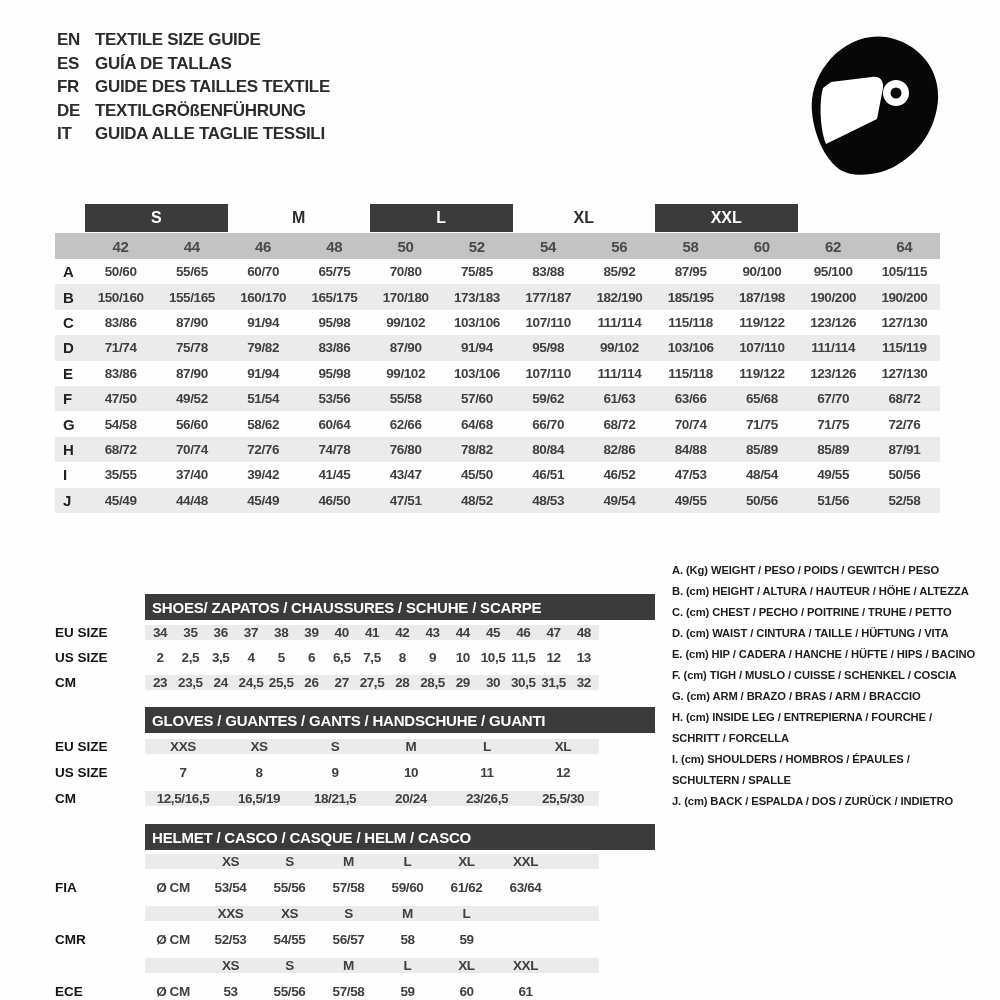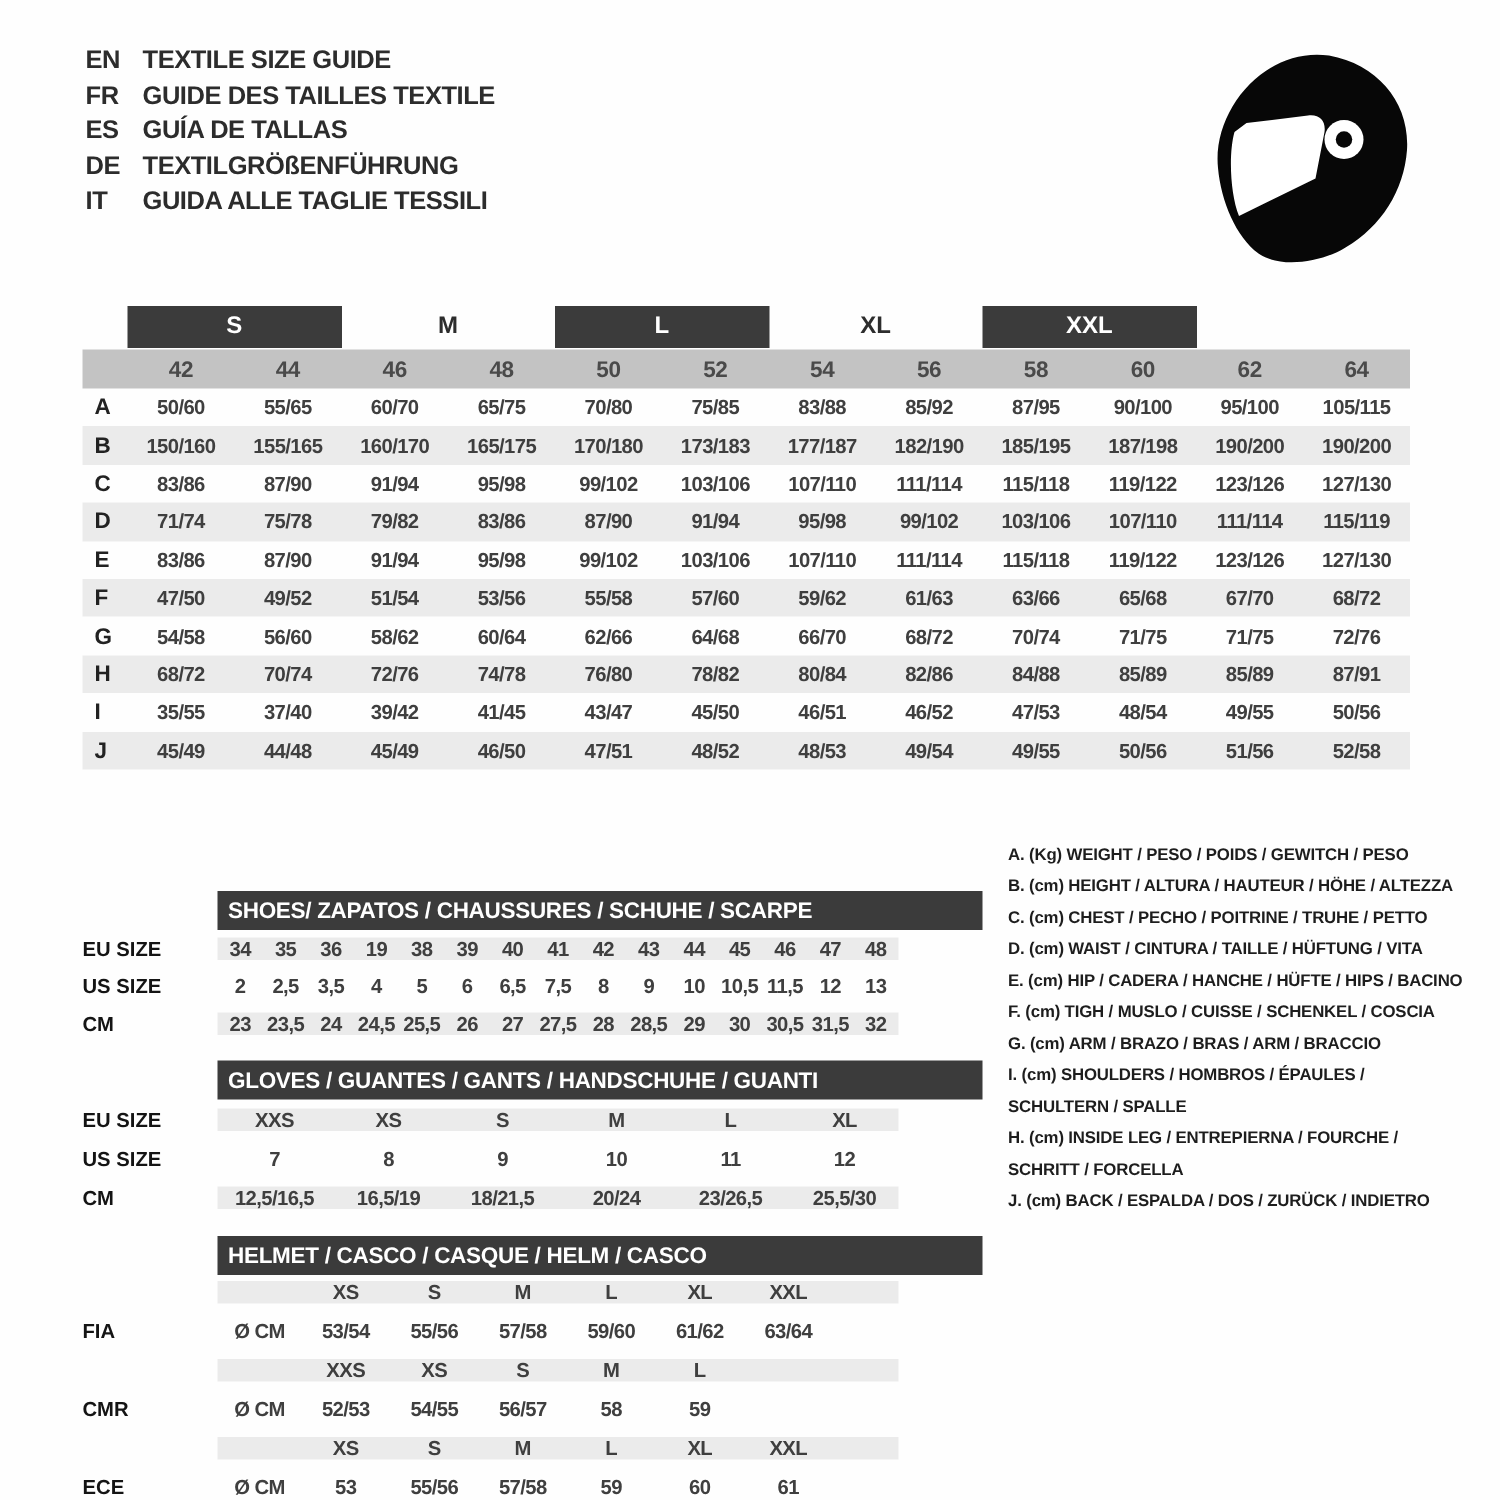--- a/index.html
+++ b/index.html
@@ -65,27 +65,27 @@
 <div class="page">
 
   <div class="langs">
 
       <div class="lang-row">
         <span class="lang-code">EN</span>
         <span>TEXTILE SIZE GUIDE</span>
       </div>
 
       <div class="lang-row">
+        <span class="lang-code">ES</span>
+        <span>GUÍA DE TALLAS</span>
+      </div>
+
+      <div class="lang-row">
         <span class="lang-code">FR</span>
         <span>GUIDE DES TAILLES TEXTILE</span>
-      </div>
-
-      <div class="lang-row">
-        <span class="lang-code">ES</span>
-        <span>GUÍA DE TALLAS</span>
       </div>
 
       <div class="lang-row">
         <span class="lang-code">DE</span>
         <span>TEXTILGRÖßENFÜHRUNG</span>
       </div>
 
       <div class="lang-row">
         <span class="lang-code">IT</span>
         <span>GUIDA ALLE TAGLIE TESSILI</span>
@@ -451,21 +451,21 @@
         <div class="trow shaded">
           <div class="rlabel">EU SIZE</div>
           <div class="rbody">
 
               <div class="cell">34</div>
 
               <div class="cell">35</div>
 
               <div class="cell">36</div>
 
-              <div class="cell">19</div>
+              <div class="cell">37</div>
 
               <div class="cell">38</div>
 
               <div class="cell">39</div>
 
               <div class="cell">40</div>
 
               <div class="cell">41</div>
 
               <div class="cell">42</div>
@@ -765,21 +765,21 @@
       <div>C. (cm) CHEST / PECHO / POITRINE / TRUHE / PETTO</div>
 
       <div>D. (cm) WAIST / CINTURA / TAILLE / HÜFTUNG / VITA</div>
 
       <div>E. (cm) HIP / CADERA / HANCHE / HÜFTE / HIPS /  BACINO</div>
 
       <div>F. (cm) TIGH / MUSLO / CUISSE / SCHENKEL / COSCIA</div>
 
       <div>G. (cm) ARM  / BRAZO / BRAS / ARM / BRACCIO</div>
 
+      <div>H. (cm) INSIDE LEG / ENTREPIERNA / FOURCHE / SCHRITT / FORCELLA</div>
+
       <div>I.  (cm) SHOULDERS / HOMBROS / ÉPAULES / SCHULTERN / SPALLE</div>
 
-      <div>H. (cm) INSIDE LEG / ENTREPIERNA / FOURCHE / SCHRITT / FORCELLA</div>
-
       <div>J. (cm) BACK / ESPALDA / DOS / ZURÜCK / INDIETRO</div>
 
   </div>
 
 </div>
 
 </body></html>

